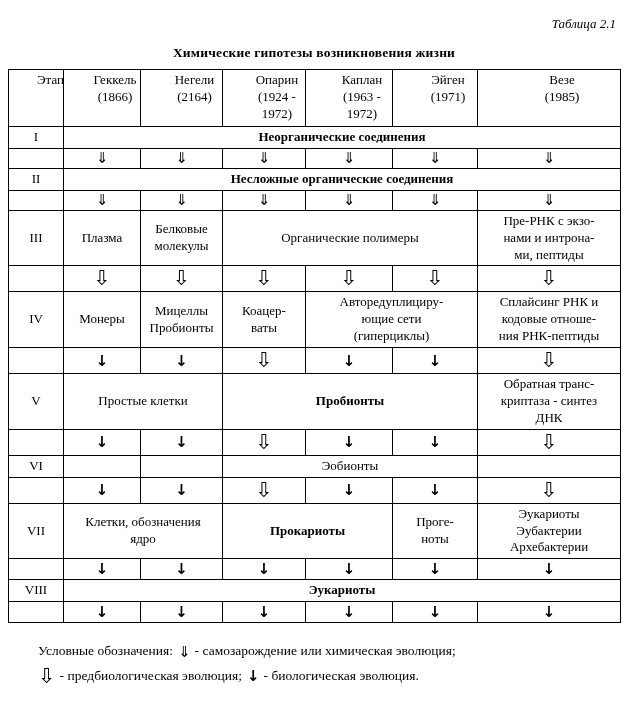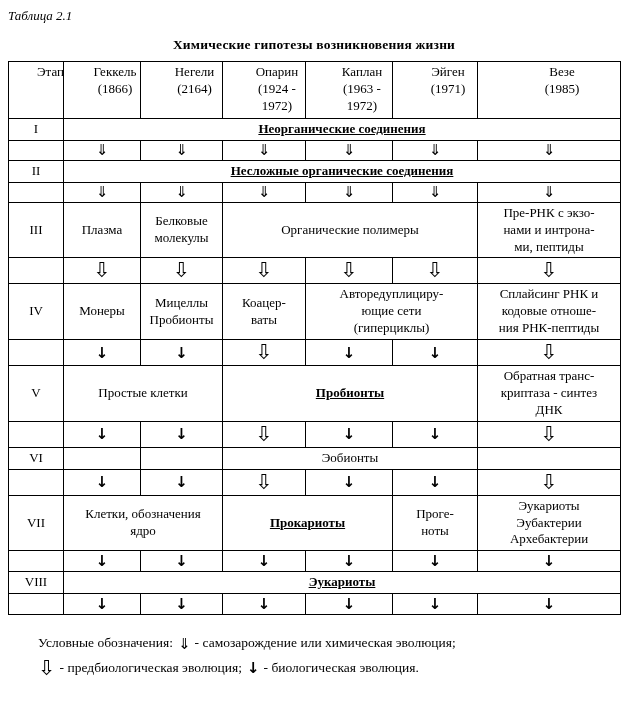--- a/index.html
+++ b/index.html
@@ -1,31 +1,31 @@
 <!DOCTYPE html>
 <html><head>
 <meta charset="utf-8">
 <style>
   html, body { margin: 0; padding: 0; background: #ffffff; }
   .page {
     width: 628px; min-height: 711px; box-sizing: border-box;
     padding: 8px 8px 10px 8px;
     font-family: "Liberation Serif", serif; color: #000;
   }
-  .table-label { font-style: italic; font-size: 13px; text-align: left; padding-right: 4px; }
+  .table-label { font-style: italic; font-size: 13px; text-align: right; padding-right: 4px; margin-top: 8px; }
   .page-title { font-weight: bold; font-size: 13.5px; text-align: center; margin: 13px 0 8px 0; letter-spacing: 0.2px; }
   table.main { border-collapse: collapse; table-layout: fixed; width: 612px; }
   .main th, .main td {
     border: 1px solid #000; font-size: 13px; line-height: 1.3;
     padding: 2px 2px; text-align: center; white-space: pre-line; overflow: hidden;
   }
   .main th { font-weight: normal; vertical-align: top; height: 52px; padding-left: 28px; }
   .main td { vertical-align: middle; }
   .main td.stage { width: 55px; }
-  .main .bold { font-weight: bold; text-decoration: underline; }
+  .main .bold { font-weight: bold; }
   .main tr.arrow-row td { padding: 0; line-height: 1; }
   .arr { font-family: "DejaVu Sans", sans-serif; display: inline-block; }
   .arr.chem   { font-size: 15px; line-height: 19px; }
   .arr.prebio { font-size: 21px; line-height: 25px; }
   .arr.bio    { font-size: 15px; font-weight: bold; line-height: 20px; }
   .legend { font-size: 13.5px; margin: 16px 12px 0 30px; line-height: 1.8; }
   .legend .arr { vertical-align: middle; margin: 0 4px 0 5px; }
 </style>
 </head>
 <body>

